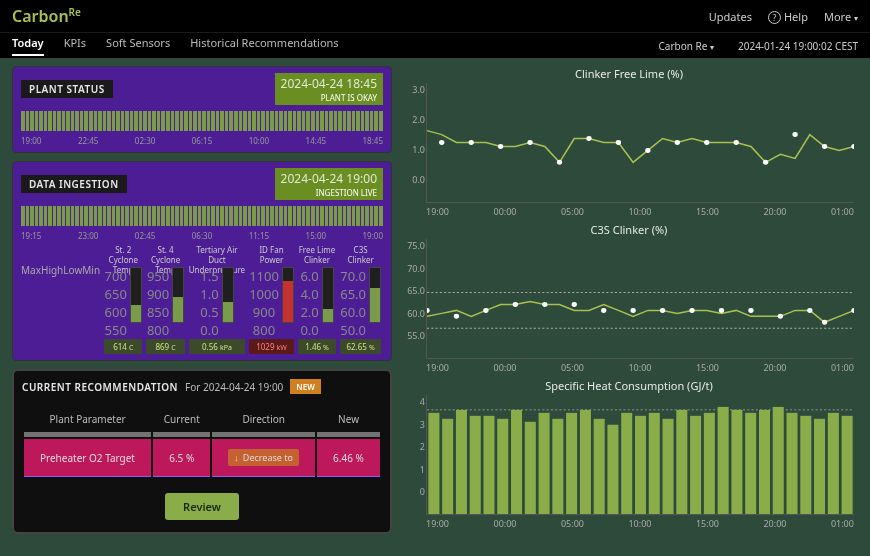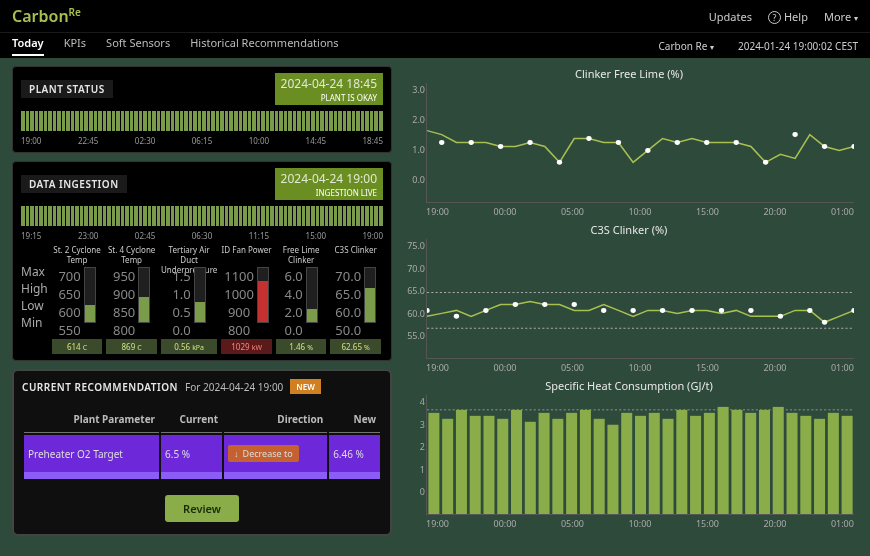--- a/index.html
+++ b/index.html
@@ -11,47 +11,47 @@
   .topright span{color:#ccc}
   .help-icon{display:inline-block;width:13px;height:13px;border:1.2px solid #ccc;border-radius:50%;text-align:center;line-height:11px;font-size:9px;margin-right:3px}
   .subbar{background:#000;height:26px;display:flex;align-items:center;padding:0 12px;justify-content:space-between;border-top:1px solid #1a1a1a}
   .tabs{display:flex;gap:20px;font-size:11px}
   .tab{color:#bbb;padding-bottom:4px;cursor:pointer}
   .tab.active{color:#fff;border-bottom:2px solid #fff;font-weight:600}
   .subright{display:flex;gap:24px;font-size:10px;color:#ccc}
   .main{display:flex;gap:8px;padding:8px 12px}
   .leftcol{width:380px;display:flex;flex-direction:column;gap:8px}
   .rightcol{flex:1;display:flex;flex-direction:column;gap:4px}
-  .panel{background:#000000;border:1px solid #333;border-radius:4px;padding:6px 8px}
+  .panel{background:#4c1d95;border:1px solid #333;border-radius:4px;padding:6px 8px}
   .panel-hdr{display:flex;justify-content:space-between;align-items:center;margin-bottom:4px}
   .panel-title{background:#1a1a1a;padding:2px 8px;font-size:10px;font-weight:600;letter-spacing:0.5px}
   .status-badge{background:#6b8e23;color:#fff;font-size:8px;padding:2px 6px;text-align:right}
   .status-badge .ts{font-size:12px;opacity:0.8;display:block}
   .timeline{height:24px;display:flex;align-items:flex-end;gap:1px;padding:2px 0}
   .timeline .bar{flex:1;background:#7a9b4a;height:100%}
   .timeline-ticks{display:flex;justify-content:space-between;font-size:8px;color:#999;margin-top:2px}
   .gauges{display:flex;gap:0;margin-top:4px}
-  .labels-col{display:flex;flex-direction:column;font-size:12px;color:#aaa;justify-content:flex-start;padding:18px 2px 18px 0}
+  .labels-col{display:flex;flex-direction:row;font-size:10px;color:#aaa;justify-content:space-between;padding:18px 2px 18px 0}
   .gauge{flex:1;text-align:center;padding:0 2px}
   .gauge-title{font-size:8px;color:#ccc;height:20px;line-height:10px}
   .gauge-body{position:relative;height:56px;display:flex;justify-content:center;align-items:flex-end;margin:2px 0}
   .gauge-scale{display:flex;flex-direction:column;justify-content:space-between;font-size:13px;color:#888;height:100%;margin-right:3px}
   .gauge-track{width:12px;height:100%;background:#1f1f1f;border:1px solid #444;position:relative}
   .gauge-fill{position:absolute;bottom:0;left:0;right:0;background:#7a9b4a}
   .gauge-fill.danger{background:#c53030}
   .gauge-val{background:#3a4a2a;padding:2px 0;font-size:8px;color:#d0e080;margin-top:16px}
   .gauge-val.danger{background:#5a1a1a;color:#ff8080}
   .rec-panel{background:#0f0f0f;border:2px solid #444;border-radius:6px;padding:8px}
   .rec-hdr{display:flex;align-items:center;gap:7px;margin-bottom:10px}
   .rec-title{font-size:10px;font-weight:600;letter-spacing:0.5px}
   .rec-for{font-size:10px;color:#bbb}
   .new-badge{background:#d08020;color:#fff;font-size:8px;padding:2px 6px;font-weight:600}
   .rec-table{width:100%;font-size:10px}
-  .rec-table th{text-align:right;font-weight:700;color:#bbb;padding:6px 4px;border-bottom:1px solid #737373}
-  .rec-table td{padding:10px 4px;color:#ddd;background:#6d28d9;border-bottom:7px solid #8b5cf6}
+  .rec-table th{text-align:center;font-weight:400;color:#bbb;padding:6px 4px;border-bottom:5px solid #737373}
+  .rec-table td{padding:10px 16px;color:#ddd;background:#be185d;border-bottom:1px solid #8b5cf6}
   .dir-badge{display:inline-flex;align-items:center;gap:4px;background:#c56030;padding:2px 6px;border-radius:2px;font-size:9px}
   .review-btn{background:#8aad4a;color:#1a2a0a;border:none;padding:6px 18px;font-size:11px;font-weight:600;border-radius:3px;cursor:pointer;display:block;margin:14px auto 4px}
   .chart{position:relative}
   .chart-title{text-align:center;font-size:11px;color:#e8e8e8;margin-bottom:2px}
   .chart-body{height:120px;position:relative;border-bottom:1px solid #555;border-left:1px solid #555}
   .yaxis{position:absolute;left:-24px;top:0;bottom:16px;display:flex;flex-direction:column;justify-content:space-between;width:22px;text-align:right;font-size:9px;color:#aaa}
   .xaxis{display:flex;justify-content:space-between;font-size:9px;color:#aaa;margin:2px 0 0 0;padding-left:0}
   .chart-wrap{margin-left:26px;margin-right:4px}
   svg.plot{width:100%;height:100%;display:block}
   .line{fill:none;stroke:#a8c050;stroke-width:1.5}

